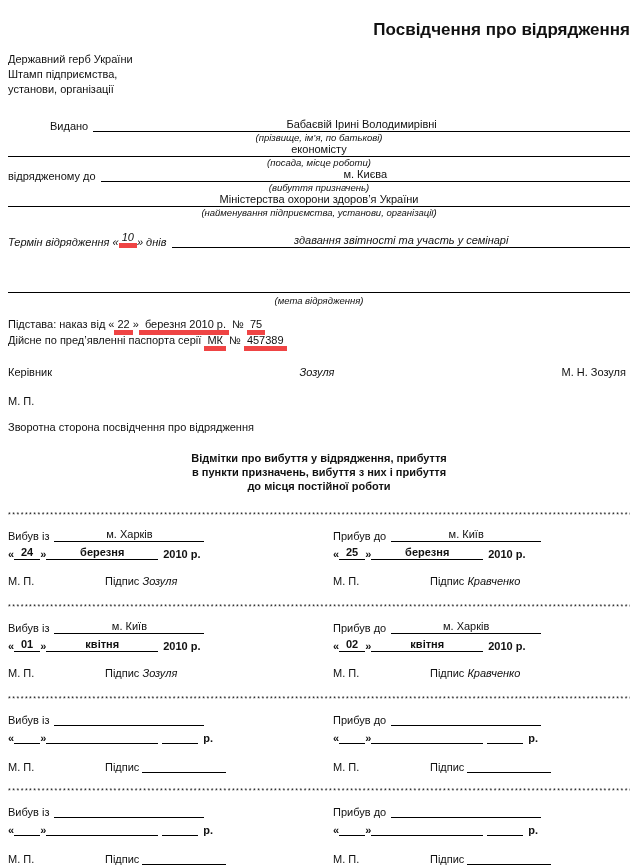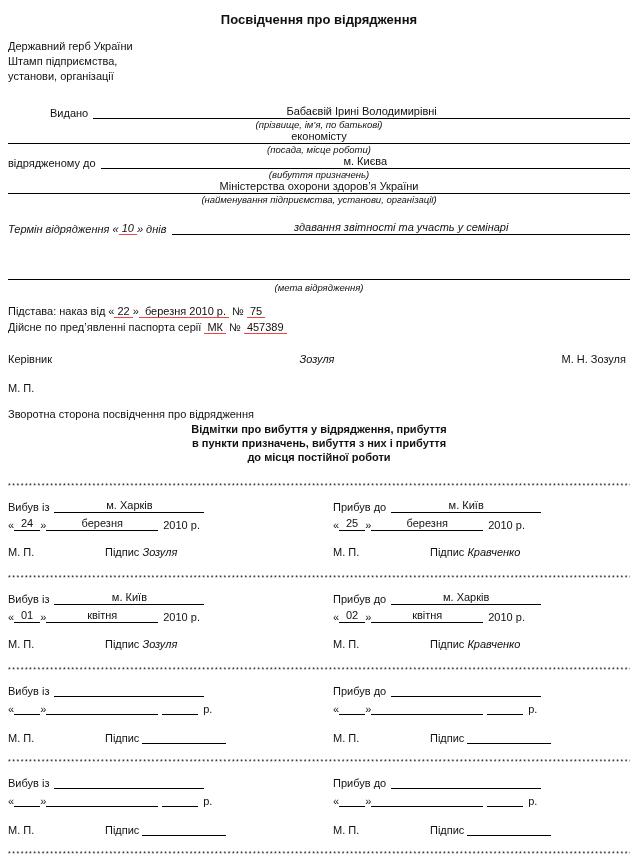--- a/index.html
+++ b/index.html
@@ -1,53 +1,53 @@
 <!DOCTYPE html>
 <html><head>
 <meta charset="utf-8">
 <style>
   html,body { margin:0; padding:0; background:#ffffff; }
   body { font-family:"Liberation Sans", sans-serif; font-size:11px; color:#111; }
   .page { width:638px; height:865px; box-sizing:border-box; padding:0 8px; overflow:hidden; background:#fff; }
 
-  .title { text-align:center; font-weight:bold; font-size:13px; padding-top:12px; }
+  .title { text-align:right; font-weight:bold; font-size:17px; padding-top:20px; }
 
   .stamp { margin-top:12px; line-height:15px; }
 
   .fieldrow { display:flex; align-items:flex-end; margin-top:1px; height:13px; }
   .fieldrow .lbl { white-space:nowrap; padding-right:5px; }
   .fline { flex:1; border-bottom:1px solid #000; text-align:center; line-height:13px; height:13px; }
   .caption { text-align:center; font-style:italic; font-size:9.5px; line-height:11px; height:11px; }
 
   .termrow { display:flex; align-items:flex-end; margin-top:16px; height:14px;font-style:italic; }
   .termrow .lbl { white-space:nowrap; }
-  .u { border-bottom:1px solid #ef4444; padding:0 3px; }
+  .u { border-bottom:5px solid #ef4444; padding:0 3px; }
   .blankline { border-bottom:1px solid #000; height:14px; margin-top:30px; }
 
   .basis { margin-top:10px; line-height:16px; }
 
   .sigrow { display:flex; margin-top:18px; }
   .sigrow .sr-left { width:180px; }
   .sigrow .sr-center { flex:1; text-align:center; font-style:italic; }
   .sigrow .sr-right { width:180px; text-align:right; padding-right:4px; }
 
   .mpline { margin-top:17px; }
   .backside { margin-top:14px; }
-  .marksheading { margin-top:2px; text-align:center; font-weight:bold; line-height:14px; font-size:11px; }
+  .marksheading { margin-top:18px; text-align:center; font-weight:bold; line-height:14px; font-size:11px; }
 
   .sep { margin-top:14px; height:9px; line-height:9px; overflow:hidden; white-space:nowrap; font-size:7px; letter-spacing:1.5px; }
 
   .block { display:flex; margin-top:9px; }
   .bcol { width:50%; box-sizing:border-box; }
   .bcol.right { padding-left:14px; }
   .bline1 { height:14px; }
   .bline1 .lbl { padding-right:5px; }
   .fill { display:inline-block; border-bottom:1px solid #000; text-align:center; height:13px; line-height:13px; vertical-align:bottom; }
   .fill.place { width:150px; }
-  .bline2 { margin-top:4px; height:14px; }
+  .bline2 { margin-top:4px; height:14px;font-weight:bold; }
   .fill.day { width:26px; }
   .fill.month { width:112px; }
   .yr { padding-left:5px; }
   .fill.yshort { width:36px; margin-left:4px; }
   .bline3 { margin-top:15px; height:13px; }
   .bline3 .mp { display:inline-block; width:97px; }
   .sig { font-style:italic; padding-left:3px; }
   .fill.sigfill { width:84px; margin-left:3px; }
 </style>
 </head>

